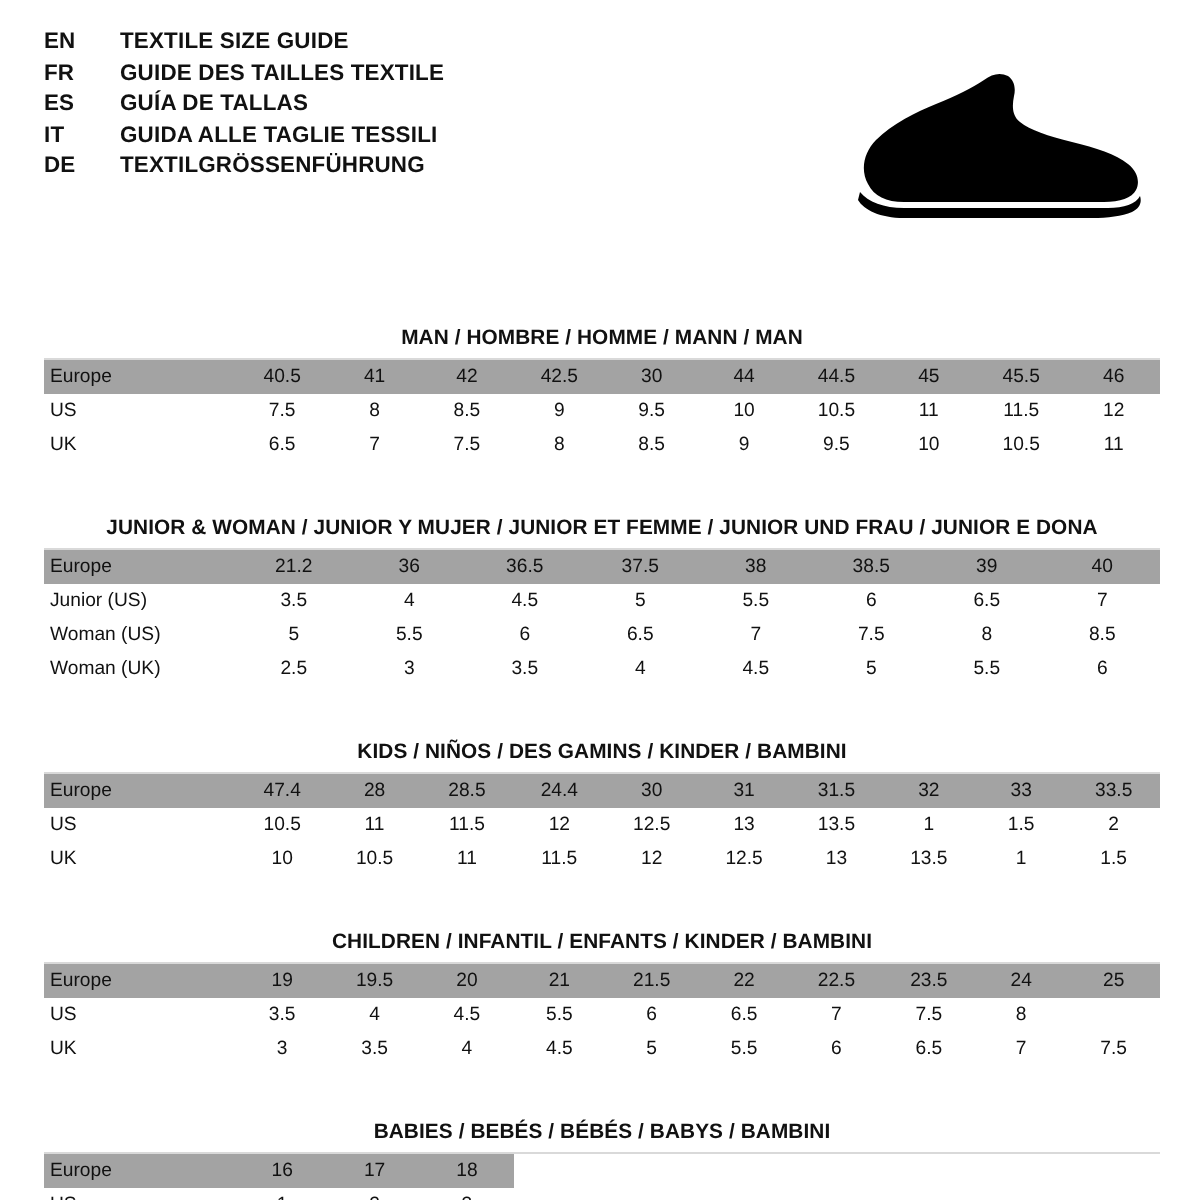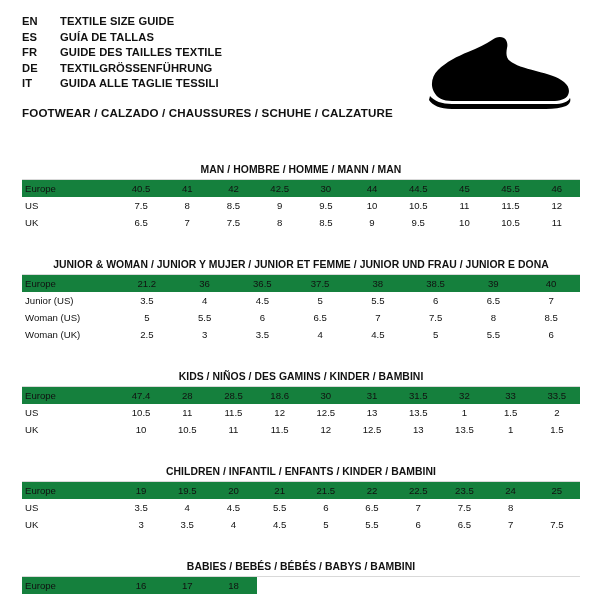--- a/index.html
+++ b/index.html
@@ -82,21 +82,21 @@
     border-collapse: collapse;
     table-layout: fixed;
     font-size: 9.6px;
   }
   table.size-table td {
     padding: 2px 0 2px 0;
     line-height: 13px;
     white-space: nowrap;
   }
   table.size-table tr.shaded td {
-    background: #15803d;
+    background: #a3a3a3;
   }
   table.size-table td.label {
     text-align: left;
     padding-left: 3px;
     width: 96px;
   }
   table.size-table td.val {
     text-align: center;
   }
   .tbl-babies td.label { width: 96px; }
@@ -107,38 +107,37 @@
 <div class="page">
 
   <div class="header">
 
     <div class="lang-list">
       <div class="lang-row">
         <span class="lang-code">EN</span>
         <span class="lang-title">TEXTILE SIZE GUIDE</span>
       </div>
       <div class="lang-row">
+        <span class="lang-code">FR</span>
+        <span class="lang-title">GUIDE DES TAILLES TEXTILE</span>
+      </div>
+      <div class="lang-row">
         <span class="lang-code">ES</span>
         <span class="lang-title">GUÍA DE TALLAS</span>
       </div>
       <div class="lang-row">
-        <span class="lang-code">FR</span>
-        <span class="lang-title">GUIDE DES TAILLES TEXTILE</span>
+        <span class="lang-code">IT</span>
+        <span class="lang-title">GUIDA ALLE TAGLIE TESSILI</span>
       </div>
       <div class="lang-row">
         <span class="lang-code">DE</span>
         <span class="lang-title">TEXTILGRÖSSENFÜHRUNG</span>
       </div>
-      <div class="lang-row">
-        <span class="lang-code">IT</span>
-        <span class="lang-title">GUIDA ALLE TAGLIE TESSILI</span>
-      </div>
     </div>
 
-    <div class="footwear-line">FOOTWEAR / CALZADO / CHAUSSURES / SCHUHE / CALZATURE</div>
 
     <div class="shoe">
       <svg viewBox="0 0 180 84" width="180" height="84" aria-hidden="true">
         <path fill="#000000" d="M40 62 C36 55 38 46 44 40 C52 32 64 26 74 22 C84 18 92 14 98 10
                  C102 7 106 6 110 8 C113 10 114 14 113 18 C112 23 112 28 116 31
                  C121 35 130 38 142 41 C154 44 164 47 170 52 C175 56 176 61 174 65
                  C172 69 166 71 158 71 L58 71 C49 71 43 68 40 62 Z"></path>
         <path fill="#000000" d="M36 66 C40 71 48 74 58 74 L160 74 C168 74 174 72 176 68
                  C177 71 176 74 172 76 C167 78 160 79 152 79 L58 79 C46 79 38 75 35 70 Z"></path>
       </svg>
@@ -258,21 +257,21 @@
       <colgroup>
         <col style="width:96px">
         <col span="10">
       </colgroup>
       <tbody>
         <tr class="shaded">
           <td class="label">Europe</td>
           <td class="val">47.4</td>
           <td class="val">28</td>
           <td class="val">28.5</td>
-          <td class="val">18.6</td>
+          <td class="val">24.4</td>
           <td class="val">30</td>
           <td class="val">31</td>
           <td class="val">31.5</td>
           <td class="val">32</td>
           <td class="val">33</td>
           <td class="val">33.5</td>
         </tr>
         <tr>
           <td class="label">US</td>
           <td class="val">10.5</td>

